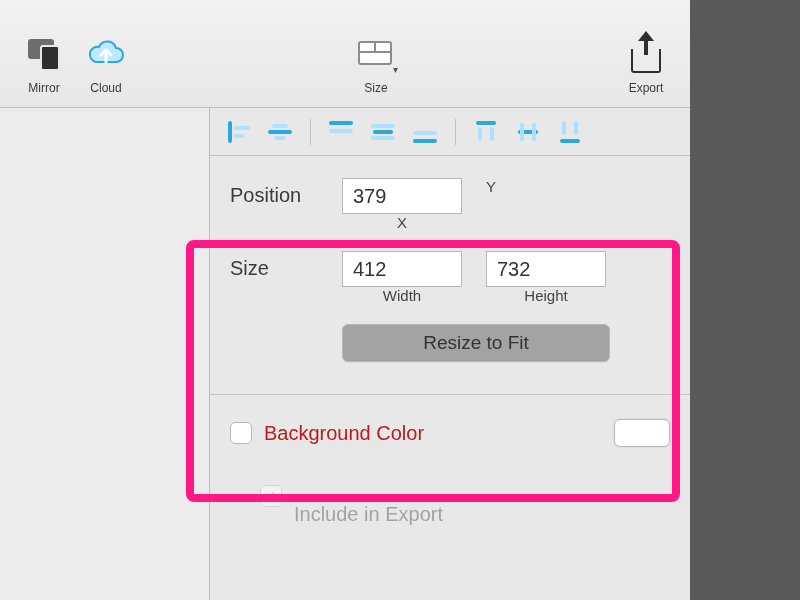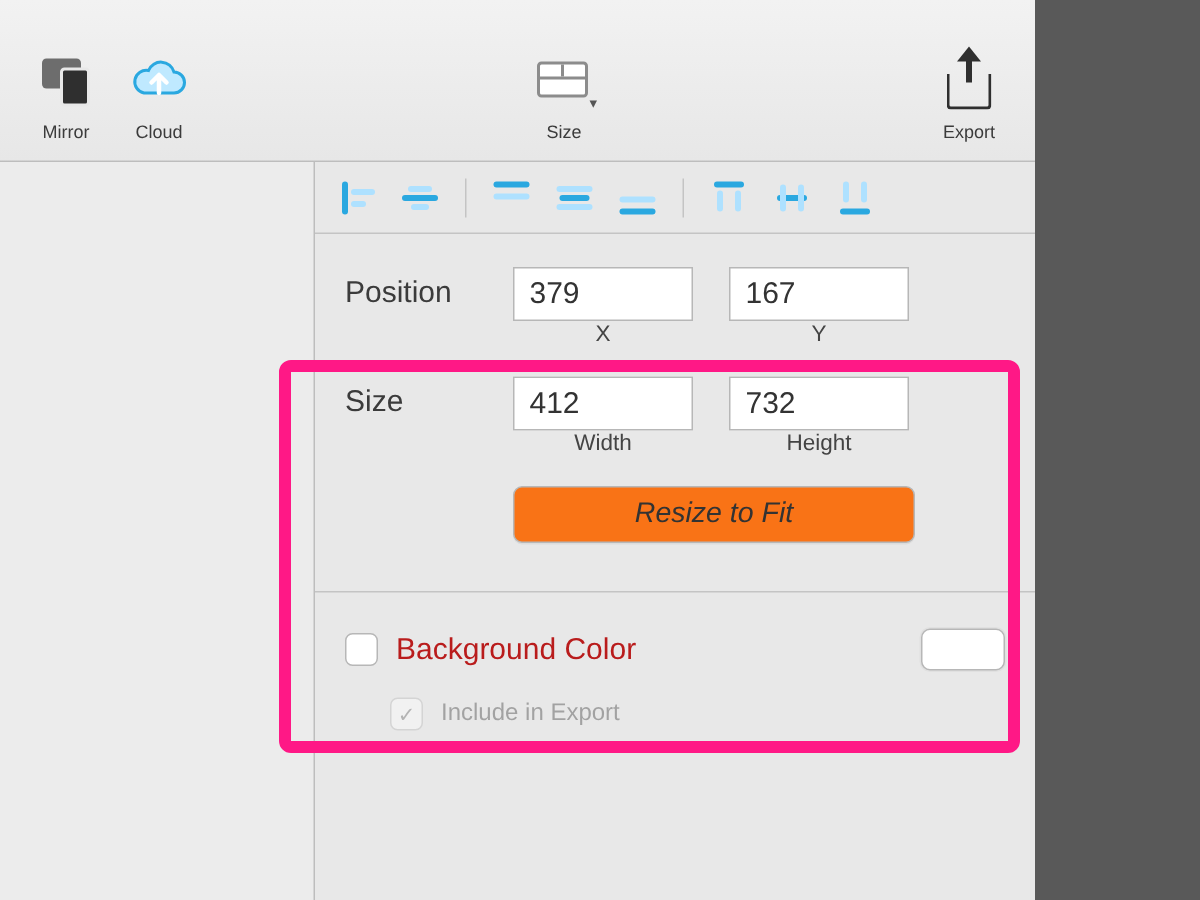--- a/index.html
+++ b/index.html
@@ -93,47 +93,46 @@
   .numinput {
     width:120px; height:36px;
     border:1px solid #b7b7b7; background:#fff;
     font-size:20px; color:#333; padding:4px 10px;
     outline:none;
   }
   .sublbl { font-size:15px; color:#444; }
 
   .resizebtn {
     width:268px; height:38px;
-    background:#f97316;
+    background:#a3a3a3;
     border:1px solid #b7b7b7;
     border-radius:6px;
     font-size:19px; color:#333;
     cursor:pointer;
     box-shadow:0 1px 0 rgba(0,0,0,.05);
     margin-left:112px;
     margin-bottom:12px;
-    font-style:italic;
   }
 
   .hr { height:1px; background:#c4c4c4; margin:20px -20px; }
 
   .bgrow { display:flex; align-items:center; gap:12px; padding:4px 0 18px 0; }
   .chk {
     width:22px; height:22px; border:1px solid #b7b7b7; border-radius:5px; background:#fff;
     display:flex; align-items:center; justify-content:center; cursor:pointer; font-size:14px; color:#666;
   }
   .bgrow .txt { font-size:20px; color:#b91c1c; flex:1; }
   .swatch {
     width:56px; height:28px; border:1px solid #b7b7b7; border-radius:6px; background:#fff;
     box-shadow:inset 0 0 0 4px #fff, 0 0 0 1px rgba(0,0,0,.03);
     cursor:pointer;
   }
 
   .includerow { display:flex; align-items:center; gap:12px; opacity:.4; padding-left:30px;}
-  .includerow .txt { font-size:16px; color:#3b3b3b; }
+  .includerow .txt { font-size:20px; color:#3b3b3b;margin-top:38px; }
 
   
   .highlight {
     position:absolute;
     border:8px solid #ff1886;
     border-radius:8px;
     pointer-events:none;
   }
 </style>
 </head>
@@ -238,21 +237,20 @@
 
       <div class="props">
         <div class="row">
           <div class="lbl">Position</div>
           <div class="fields">
             <div class="fieldcol">
               <input class="numinput" value="379" style="">
               <span class="sublbl">X</span>
             </div>
             <div class="fieldcol">
-              <input class="numinput" value="167" style="">
               <span class="sublbl">Y</span>
             </div>
           </div>
         </div>
 
         <div class="row">
           <div class="lbl">Size</div>
           <div class="fields">
             <div class="fieldcol">
               <input class="numinput" value="412" style="">

